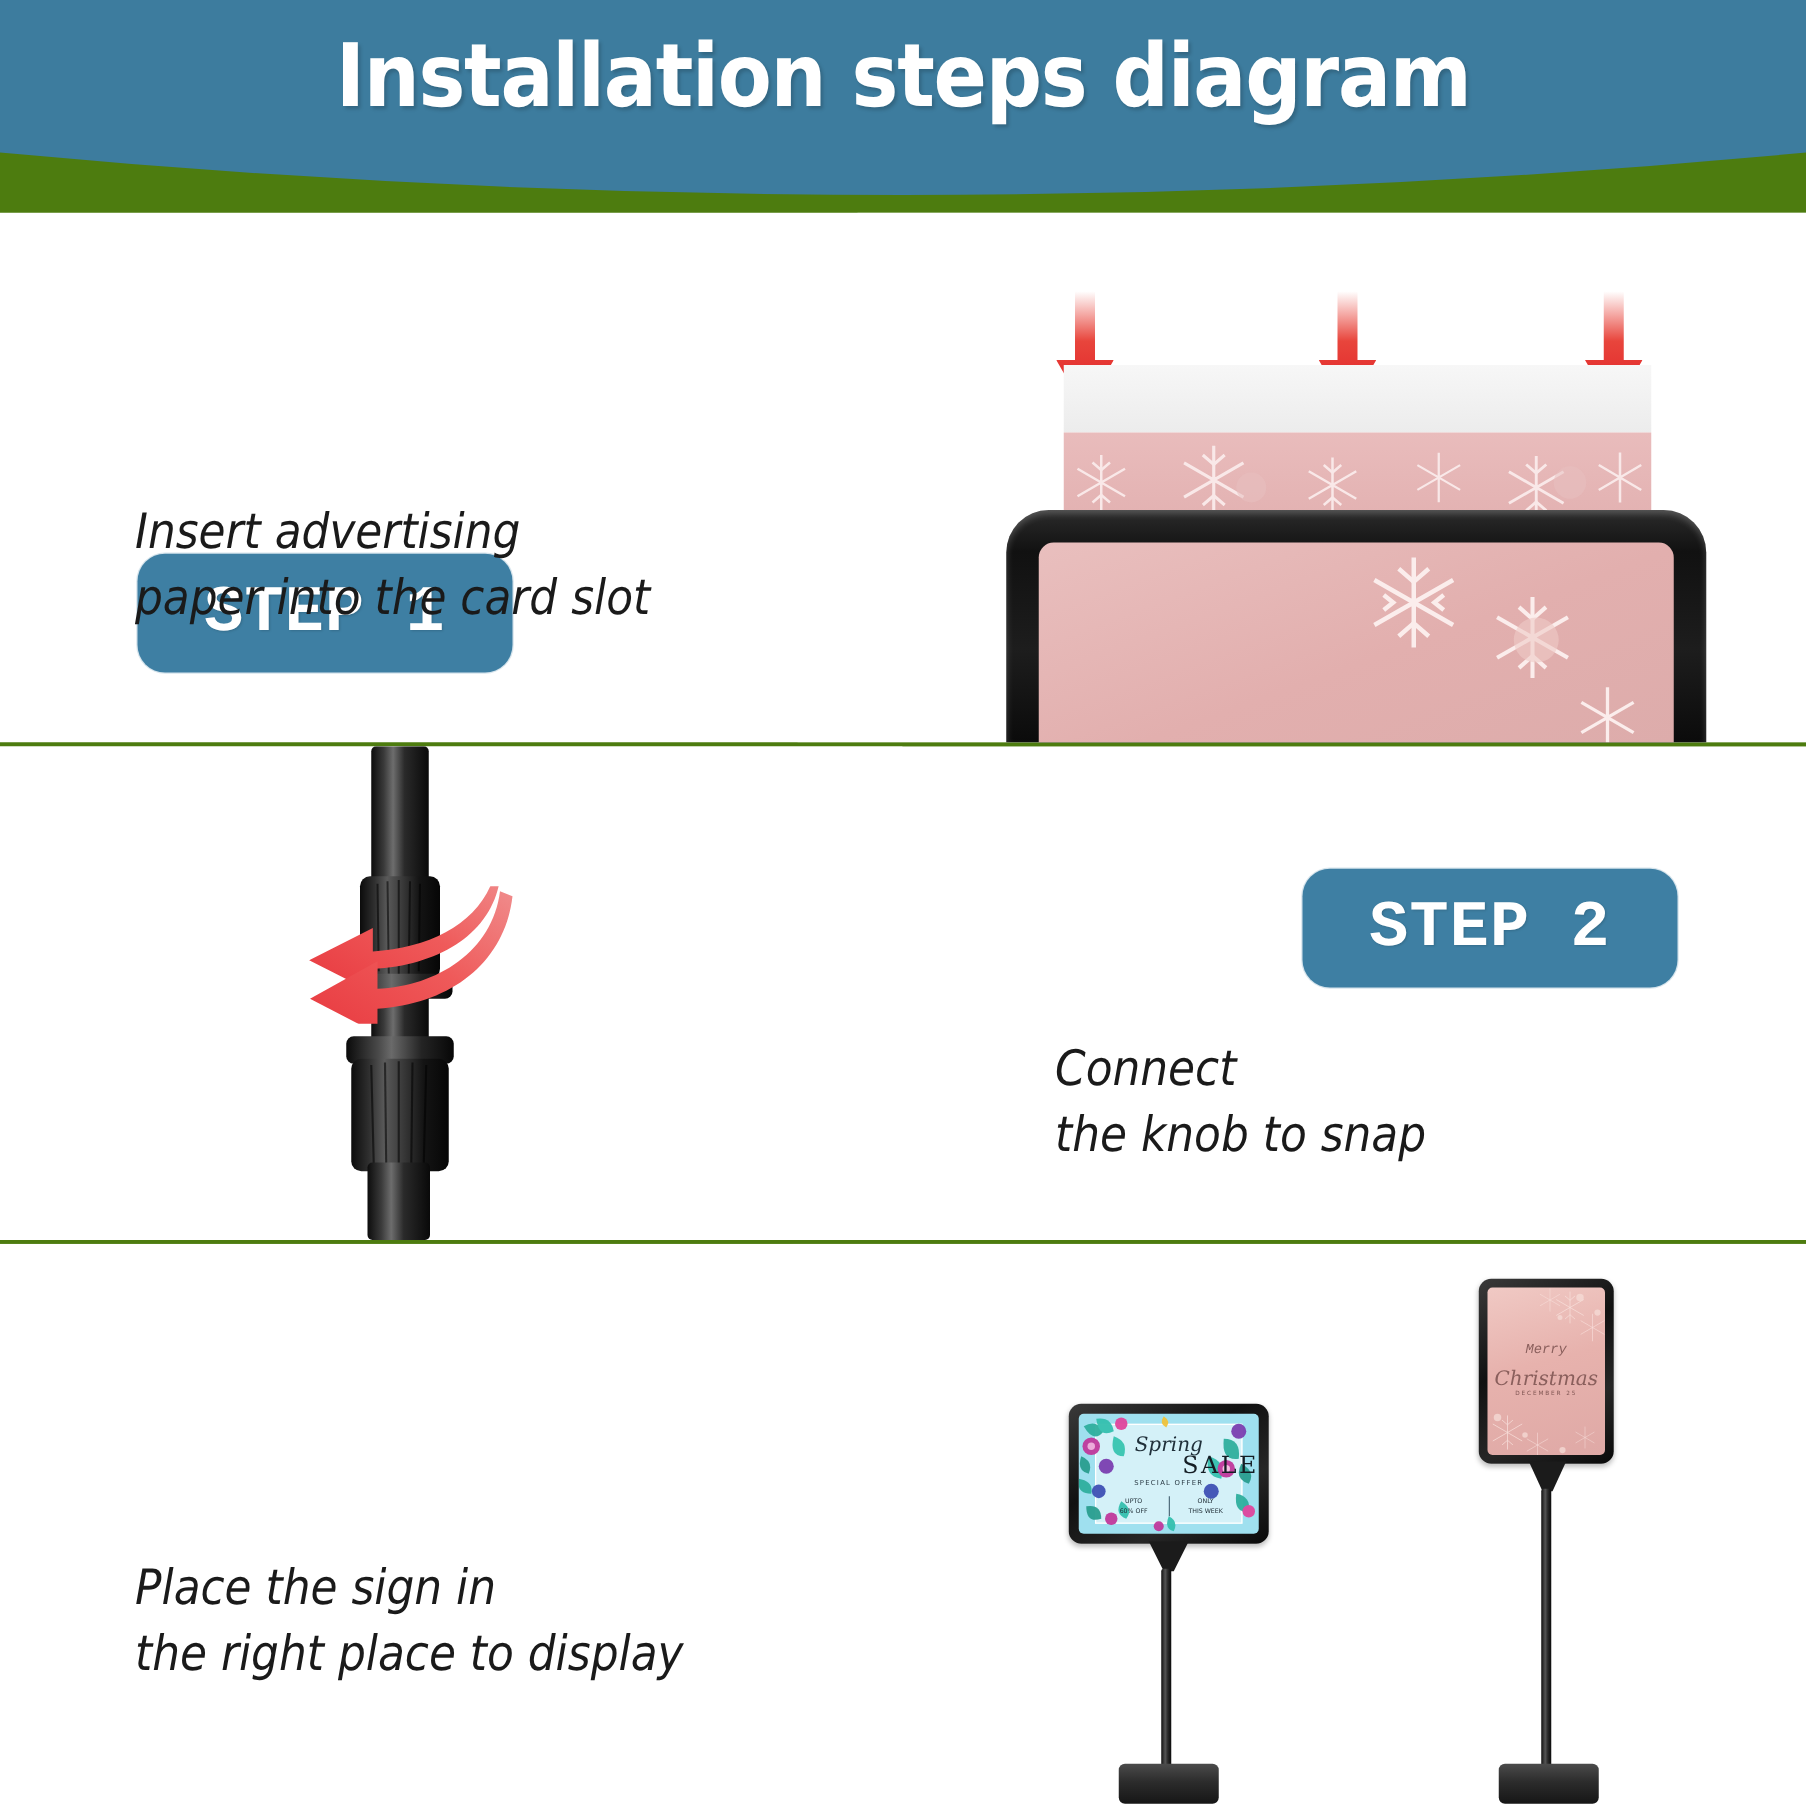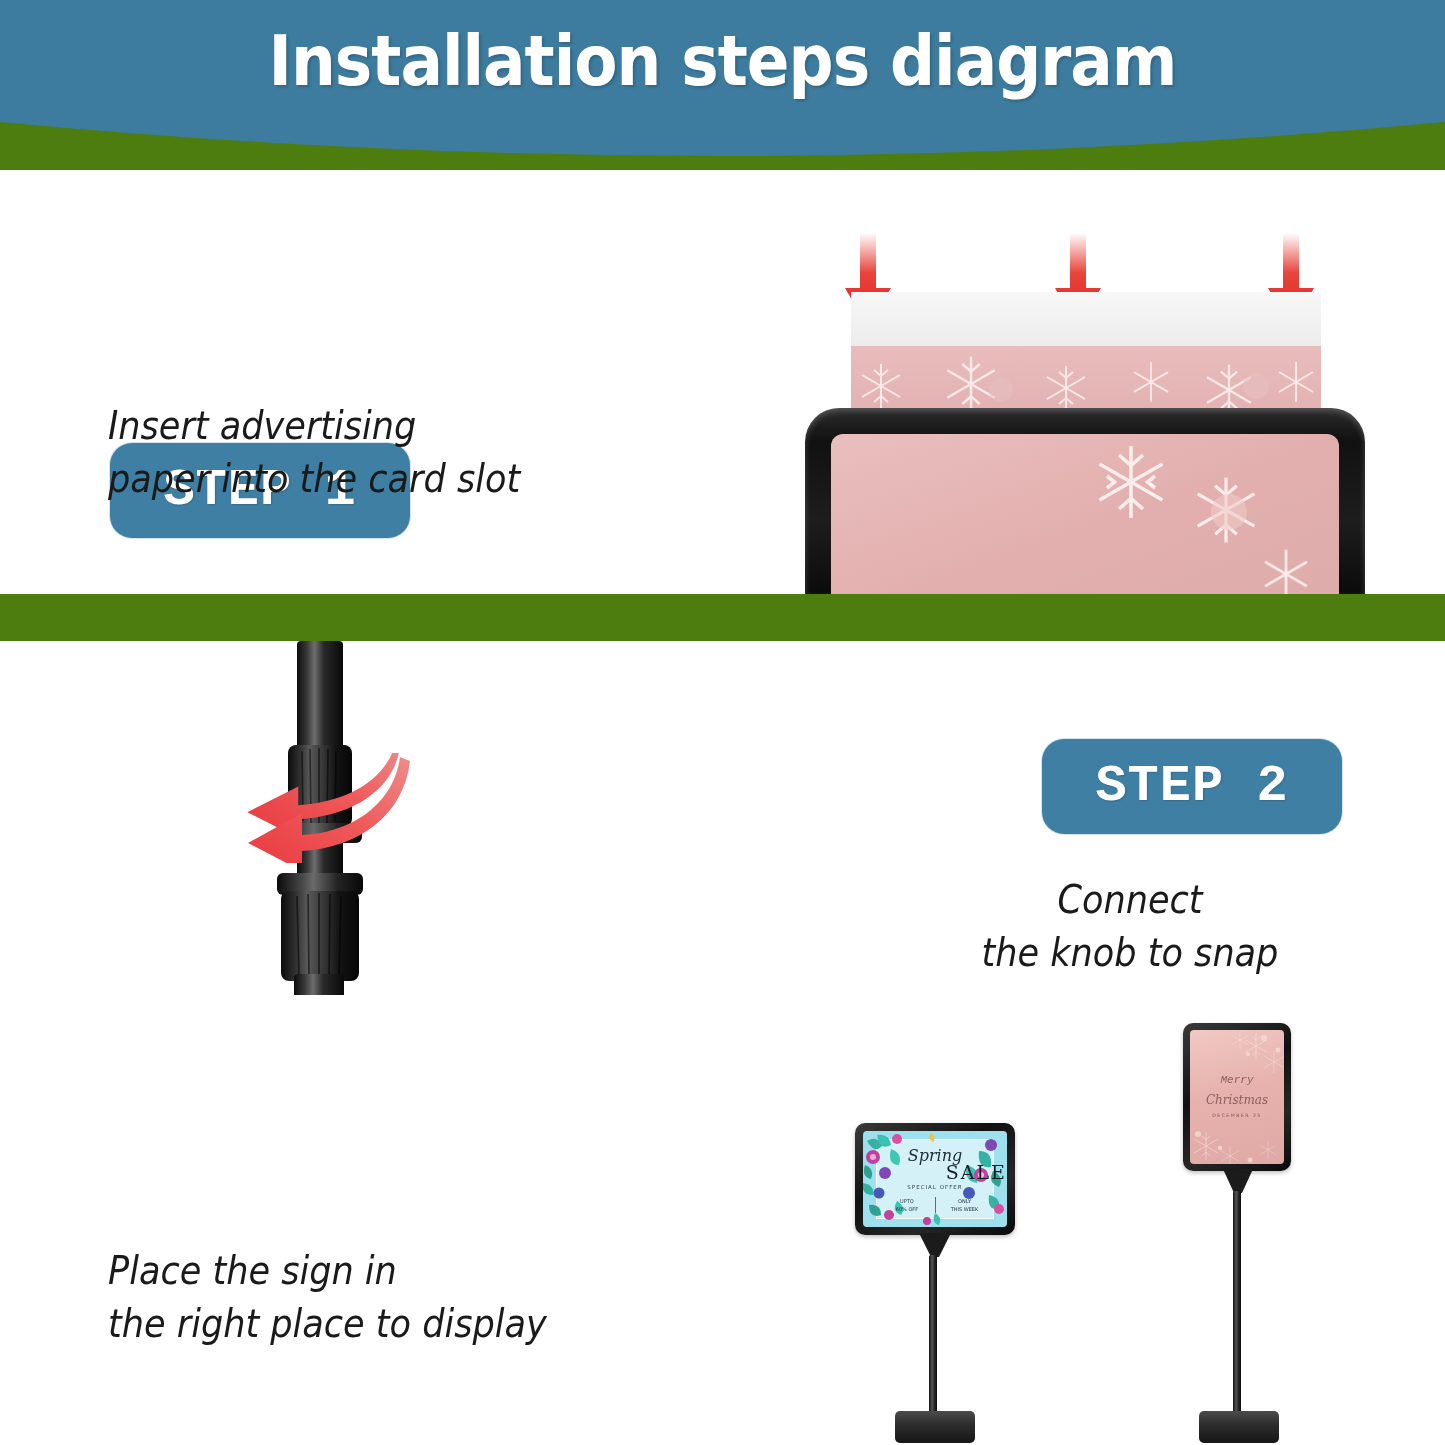--- a/index.html
+++ b/index.html
@@ -18,21 +18,21 @@
   .banner-title{
     position:absolute;left:0;top:20px;width:1445px;text-align:center;
     font-size:70px;font-weight:bold;color:#ffffff;letter-spacing:-1px;
     font-family:"DejaVu Sans Condensed","Liberation Sans",sans-serif;
     text-shadow:2px 2px 3px rgba(0,0,0,.18);
   }
 
   
   .row{position:absolute;left:0;width:1445px;overflow:hidden;}
   .row1{top:170px;height:424px;}
-  .row2{top:597px;height:395px;margin-top:44px;}
+  .row2{top:597px;height:395px;}
   .row3{top:995px;height:450px;}
 
   .white-panel{position:absolute;top:0;left:0;width:1445px;height:100%;background:#ffffff;}
 
   
   .step-badge{
     position:absolute;
     background:#3e7fa3;border-radius:22px;
     display:flex;align-items:center;justify-content:center;
     box-shadow:0 0 0 1px rgba(180,205,220,.55);
@@ -203,21 +203,21 @@
   </div>
 
   <div class="row row2">
     <svg class="white-panel" viewBox="0 0 1445 395" preserveAspectRatio="none">
       <polygon points="0,0 722,0 638,395 0,395" fill="#ffffff"></polygon>
     </svg>
 
     <div class="step-badge" style="left:1042px;top:98px;width:300px;height:95px;">
       <span>STEP 2</span>
     </div>
-    <div class="step-desc" style="left:880px;top:233px;width:500px;text-align:center;">Connect
+    <div class="step-desc" style="left:844px;top:233px;width:500px;text-align:left;">Connect
 the knob to snap</div>
 
     <div class="pole" style="left:297px;top:0px;width:46px;height:118px;"></div>
 
     <div class="knob" style="left:288px;top:104px;width:64px;height:82px;">
       <div class="knob-body"></div>
       <svg width="64" height="82" viewBox="0 0 64 82" style="position:absolute;inset:0;">
         <g stroke="#000" stroke-opacity=".55" stroke-width="1.6">
           <line x1="14" y1="6" x2="15" y2="76"></line>
             <line x1="22" y1="4" x2="23" y2="78"></line>
@@ -357,21 +357,21 @@
             <g fill="#f6dcd7" opacity=".75">
               <circle cx="74" cy="8" r="3"></circle>
                 <circle cx="88" cy="20" r="2.5"></circle>
               <circle cx="58" cy="24" r="2"></circle>
                 <circle cx="8" cy="104" r="3"></circle>
               <circle cx="30" cy="118" r="2.2"></circle>
                 <circle cx="60" cy="130" r="2.5"></circle>
             </g>
           </svg>
           <div class="xmas-merry" style="top:33%;font-size:11px;">Merry</div>
-          <div class="xmas-christmas" style="top:47%;font-size:12px;">Christmas</div>
+          <div class="xmas-christmas" style="top:47%;font-size:16px;">Christmas</div>
           <div class="xmas-date" style="top:62%;font-size:4.6px;">DECEMBER 25</div>
         </div>
       </div>
       <svg style="position:absolute;left:56px;top:146px;width:34px;height:26px;" viewBox="0 0 34 26">
         <path d="M2,0 L32,0 L21,24 L13,24 Z" fill="#1b1b1b"></path>
       </svg>
       <div class="stand-pole" style="left:68px;top:168px;width:8px;height:232px;"></div>
       <div class="stand-base" style="left:34px;top:388px;width:80px;height:32px;"></div>
     </div>
   </div>

